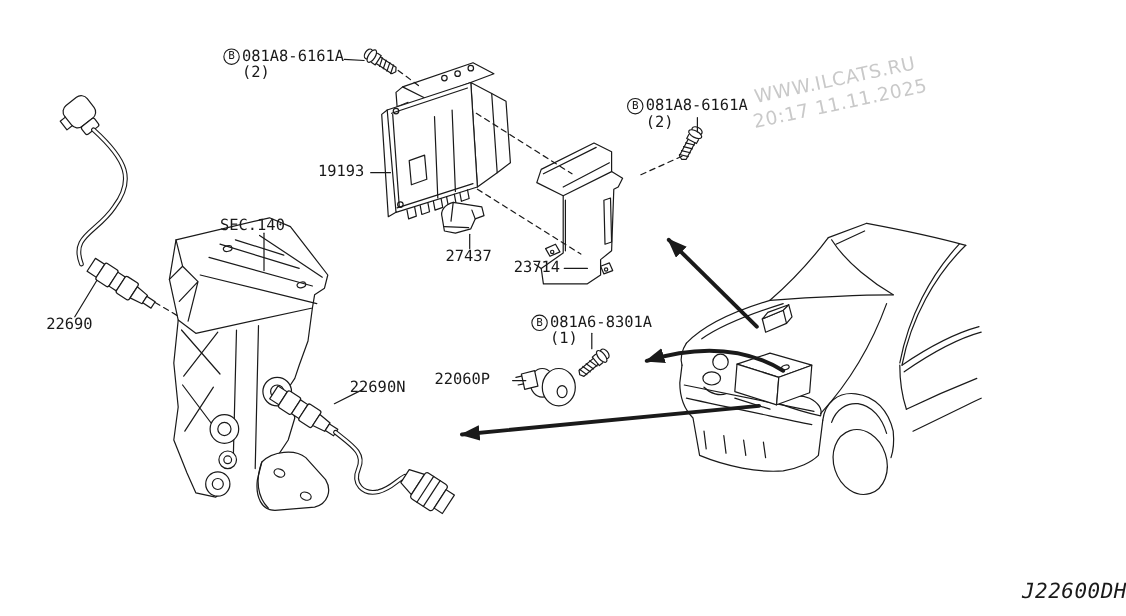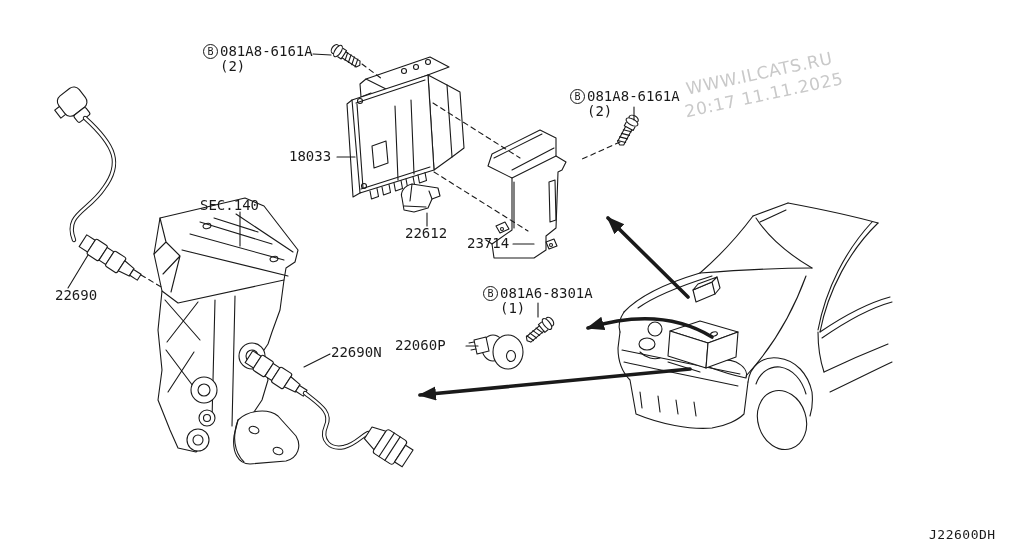--- a/index.html
+++ b/index.html
@@ -15,21 +15,21 @@
   .plabel{position:absolute;font-size:14px;letter-spacing:0px;white-space:nowrap;line-height:15px;}
   .bolt-label{position:absolute;font-size:14px;white-space:nowrap;line-height:15px;}
   .bolt-label .row1{display:flex;align-items:center;gap:2px;}
   .circ{display:inline-flex;width:13px;height:13px;border:1.2px solid #1a1a1a;border-radius:50%;
         font-size:10px;line-height:12px;align-items:center;justify-content:center;flex:0 0 auto;}
   .qty{margin-left:17px;margin-top:0;}
   .wm{position:absolute;left:684px;top:78px;transform:rotate(-12deg);transform-origin:left top;
       font-family:"DejaVu Sans","Liberation Sans",sans-serif;font-size:17px;letter-spacing:0.6px;
       line-height:22px;color:#c9c9c9;}
   .wm .wm2{margin-left:-6px;}
-  .code{position:absolute;left:929px;top:527px;font-size:13px;letter-spacing:0.5px;}
+  .code{position:absolute;left:929px;top:527px;font-size:19px;letter-spacing:0.5px;font-style:italic;}
 </style>
 </head>
 <body>
 
 <div class="stage">
 
   <svg class="art" width="1024" height="560" viewBox="0 0 1024 560">
     <defs>
       <marker id="ah" markerUnits="userSpaceOnUse" markerWidth="20" markerHeight="16" refX="16" refY="7" orient="auto">
         <path d="M0,0 L18,7 L0,14 Z" style="fill:#1a1a1a;stroke:none"></path>
@@ -229,26 +229,26 @@
   </div>
 
   <div class="bolt-label" style="left:483px;top:286px">
     <div class="row1">
       <span class="circ">B</span>
       <span>081A6-8301A</span>
     </div>
     <div class="qty">(1)</div>
   </div>
 
-  <div class="plabel" style="left:289px;top:149px">18033</div>
-  <div class="plabel" style="left:405px;top:226px">22612</div>
+  <div class="plabel" style="left:289px;top:149px">19193</div>
+  <div class="plabel" style="left:405px;top:226px">27437</div>
   <div class="plabel" style="left:467px;top:236px">23714</div>
   <div class="plabel" style="left:200px;top:198px">SEC.140</div>
-  <div class="plabel" style="left:55px;top:288px">22690</div>
-  <div class="plabel" style="left:331px;top:345px">22690N</div>
+  <div class="plabel" style="left:42px;top:288px">22690</div>
+  <div class="plabel" style="left:318px;top:345px">22690N</div>
   <div class="plabel" style="left:395px;top:338px">22060P</div>
 
   <div class="wm">
     <div>WWW.ILCATS.RU</div>
     <div class="wm2">20:17 11.11.2025</div>
   </div>
 
   <div class="code">J22600DH</div>
 
 </div>

